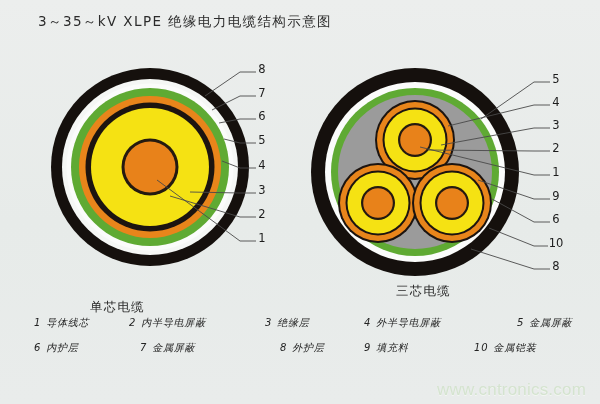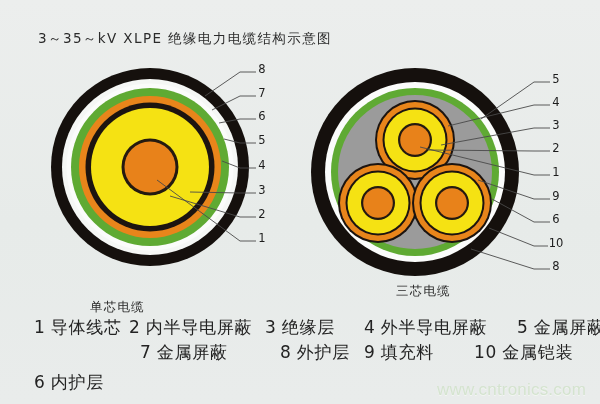--- a/index.html
+++ b/index.html
@@ -17,21 +17,21 @@
   #page {
     position: relative;
     width: 600px;
     height: 404px;
     background: linear-gradient(180deg, #eceeed 0%, #e7ebe9 55%, #e9eceb 100%);
   }
   
   #diagram-title {
     position: absolute;
     left: 38px;
-    top: 30px;
+    top: 13px;
     font-size: 13.5px;
     letter-spacing: 1.4px;
     color: #2b2b2b;
     font-family: "DejaVu Sans", sans-serif;
     white-space: nowrap;
   }
   
   #cable-svg {
     position: absolute;
     left: 0;
@@ -66,25 +66,26 @@
     top: 316px;
     width: 540px;
   }
   .legend-row {
     position: relative;
     height: 25px;
     white-space: nowrap;
   }
   .legend-item {
     position: absolute;
-    font-size: 17px;
+    font-size: 10px;
     letter-spacing: 0.8px;
     color: #232323;
     font-family: "DejaVu Sans", sans-serif;
     white-space: nowrap;
+    font-style: italic;
   }
   .legend-item .legend-num {
     margin-right: 5px;
   }
   
   #watermark {
     position: absolute;
     right: 14px;
     bottom: 4px;
     font-size: 17px;
@@ -220,21 +221,21 @@
         <span class="legend-num">3</span><span>绝缘层</span>
       </div>
       <div class="legend-item" style="left:330px;">
         <span class="legend-num">4</span><span>外半导电屏蔽</span>
       </div>
       <div class="legend-item" style="left:483px;">
         <span class="legend-num">5</span><span>金属屏蔽</span>
       </div>
     </div>
     <div class="legend-row">
-      <div class="legend-item" style="left:0px;margin-top:30px;">
+      <div class="legend-item" style="left:0px;">
         <span class="legend-num">6</span><span>内护层</span>
       </div>
       <div class="legend-item" style="left:106px;">
         <span class="legend-num">7</span><span>金属屏蔽</span>
       </div>
       <div class="legend-item" style="left:246px;">
         <span class="legend-num">8</span><span>外护层</span>
       </div>
       <div class="legend-item" style="left:330px;">
         <span class="legend-num">9</span><span>填充料</span>

